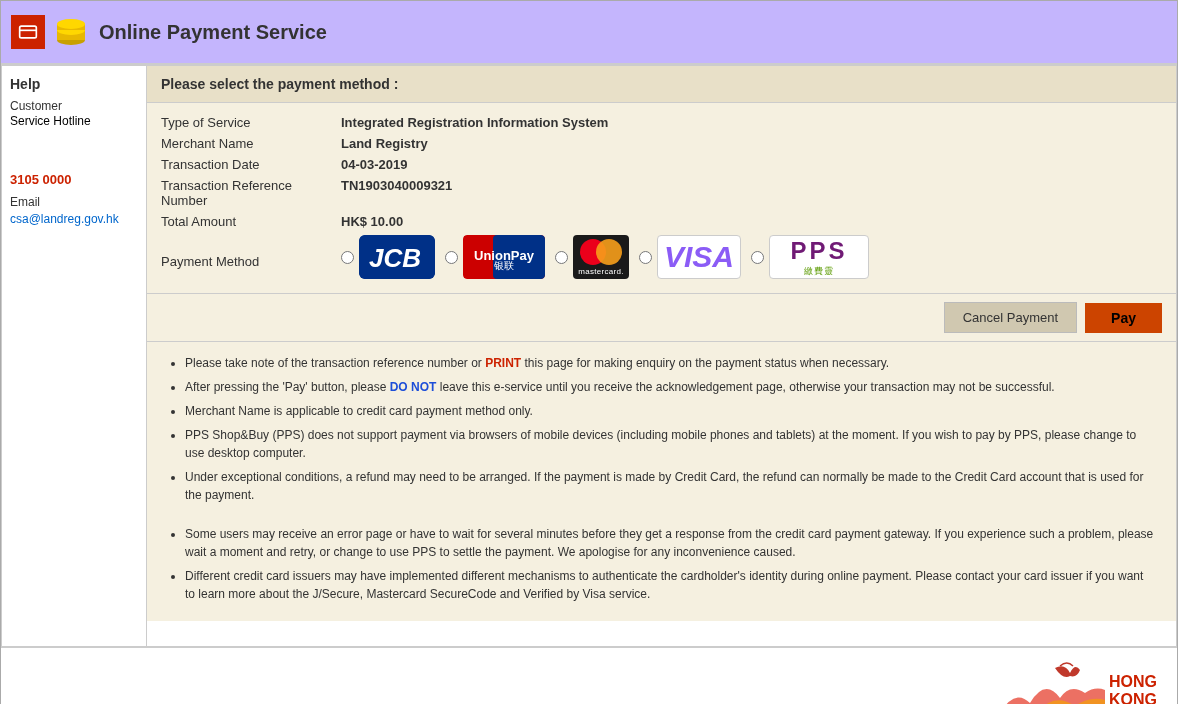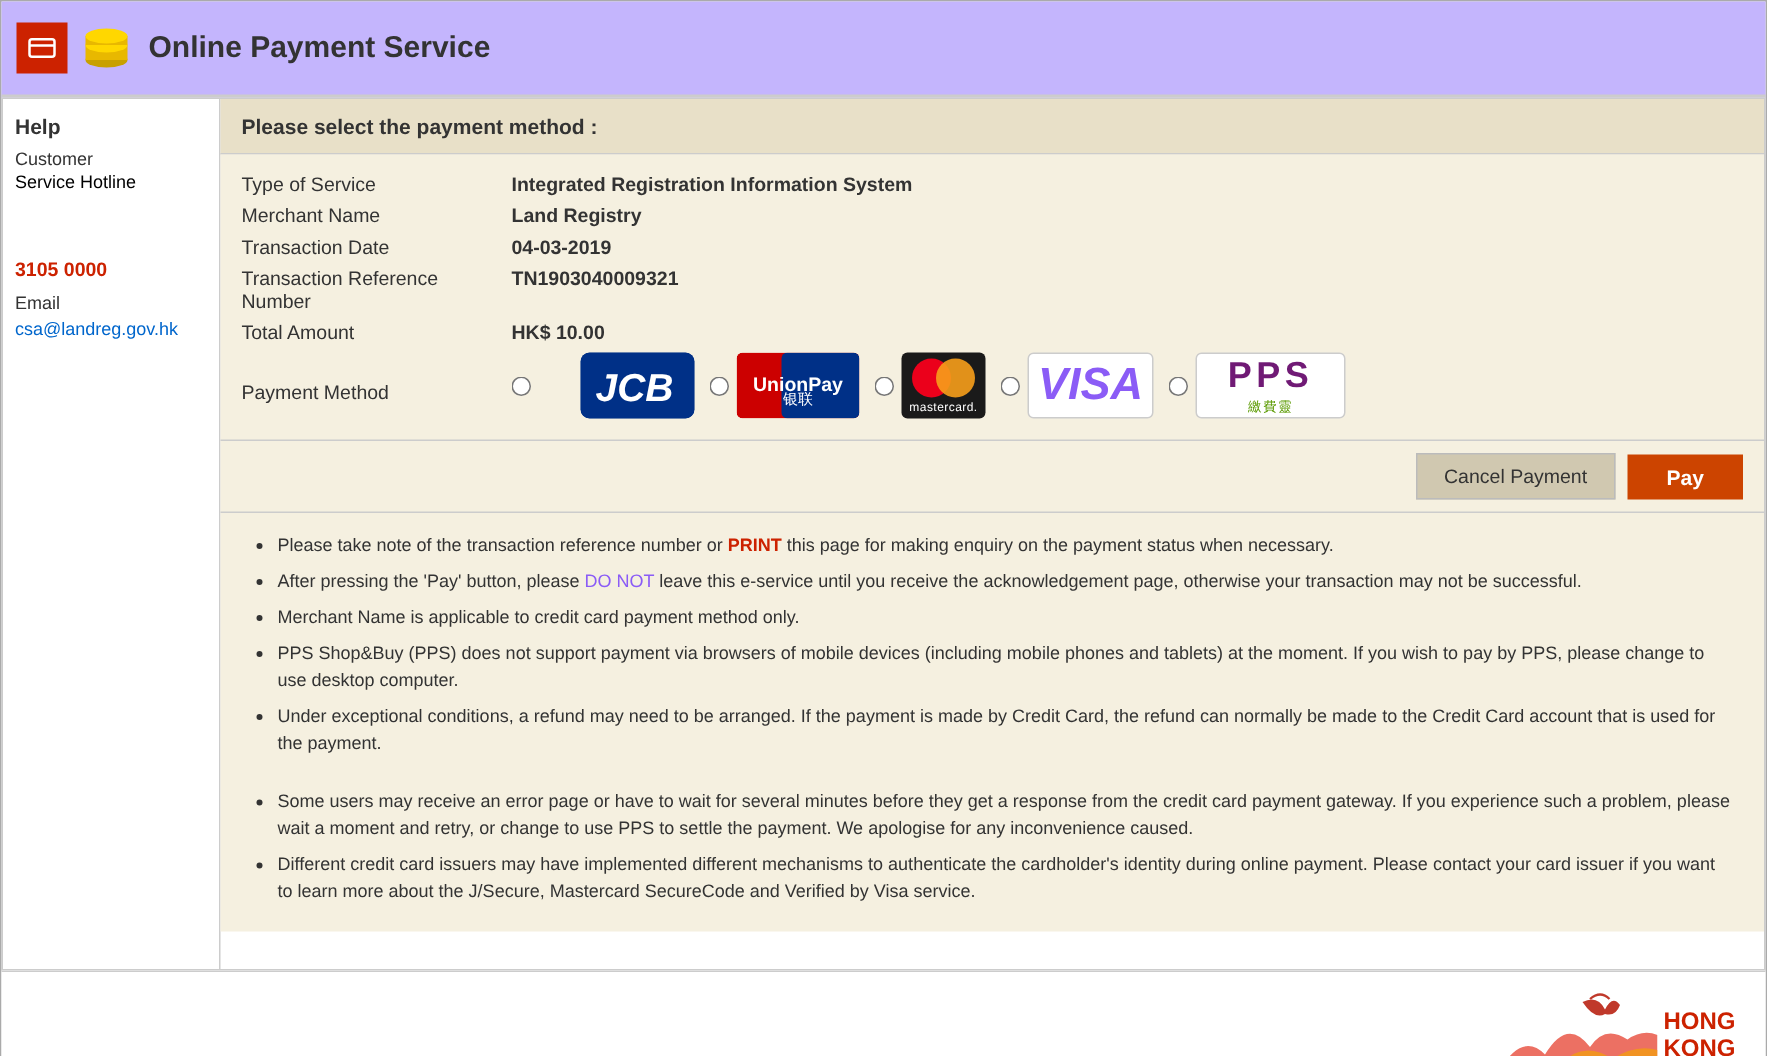--- a/index.html
+++ b/index.html
@@ -79,21 +79,21 @@
       </div>
       <div class="detail-row">
         <span class="detail-label">Total Amount</span>
         <span class="detail-value">HK$ 10.00</span>
       </div>
 
       <div class="detail-row" style="align-items:center; margin-bottom:10px;">
         <span class="detail-label" style="padding-top:8px;">Payment Method</span>
         <div style="display:flex;align-items:center;flex-wrap:wrap;gap:10px;">
 
-          <label style="display:flex;align-items:center;cursor:pointer;gap:28px;">
+          <label style="display:flex;align-items:center;cursor:pointer;">
             <input type="radio" name="payment_method" value="jcb" style="margin-right: 5px;">
             <div style="background:linear-gradient(135deg,#003087,#003087);border-radius:6px;width:76px;height:44px;display:flex;align-items:center;justify-content:center;overflow:hidden;position:relative;">
               <svg width="76" height="44" viewBox="0 0 76 44">
                 <rect width="76" height="44" rx="6" fill="#003087"></rect>
                 <text x="10" y="32" font-size="26" font-weight="bold" font-style="italic" fill="white" font-family="Arial">JCB</text>
               </svg>
             </div>
           </label>
 
           <label style="display:flex;align-items:center;cursor:pointer;">
@@ -132,30 +132,30 @@
               <span style="color:#701a75;font-size:24px;font-weight:bold;letter-spacing:3px;font-family:Arial;">PPS</span>
               <span style="color:#5a9a00;font-size:9px;letter-spacing:1px;">繳費靈</span>
             </div>
           </label>
         </div>
       </div>
     </div>
 
     <div style="background:#f5f0e0;padding:8px 14px;display:flex;justify-content:flex-end;align-items:center;border-bottom:1px solid #ccc;">
       <button style="background:#d0c8b0;color:#333;border:1px solid #bbb;padding:7px 18px;font-size:13px;cursor:pointer;margin-right:8px;">Cancel Payment</button>
-      <button style="background:#cc4400;color:#ffffff;border:none;padding:7px 26px;font-size:14px;font-weight:bold;cursor:pointer;">Pay</button>
+      <button style="background:#cc4400;color:#000000;border:none;padding:7px 26px;font-size:14px;font-weight:bold;cursor:pointer;">Pay</button>
     </div>
 
     <div style="background:#f5f0e0;padding:12px 20px;border-top:0;">
       <ul style="padding-left:18px;">
         <li style="margin-bottom:6px;font-size:12px;color:#333;line-height:1.5;">
           Please take note of the transaction reference number or <span style="color:#cc2200;font-weight:bold;">PRINT</span> this page for making enquiry on the payment status when necessary.
         </li>
         <li style="margin-bottom:6px;font-size:12px;color:#333;line-height:1.5;">
-          After pressing the 'Pay' button, please <span style="color:#8b5cf6;font-weight:normal;">DO NOT</span> leave this e-service until you receive the acknowledgement page, otherwise your transaction may not be successful.
+          After pressing the 'Pay' button, please <span style="color:#1d4ed8;font-weight:bold;">DO NOT</span> leave this e-service until you receive the acknowledgement page, otherwise your transaction may not be successful.
         </li>
         <li style="margin-bottom:6px;font-size:12px;color:#333;line-height:1.5;">
           Merchant Name is applicable to credit card payment method only.
         </li>
         <li style="margin-bottom:6px;font-size:12px;color:#333;line-height:1.5;">
           PPS Shop&amp;Buy (PPS) does not support payment via browsers of mobile devices (including mobile phones and tablets) at the moment. If you wish to pay by PPS, please change to use desktop computer.
         </li>
         <li style="margin-bottom:21px;font-size:12px;color:#333;line-height:1.5;">
           Under exceptional conditions, a refund may need to be arranged. If the payment is made by Credit Card, the refund can normally be made to the Credit Card account that is used for the payment.
         </li>

